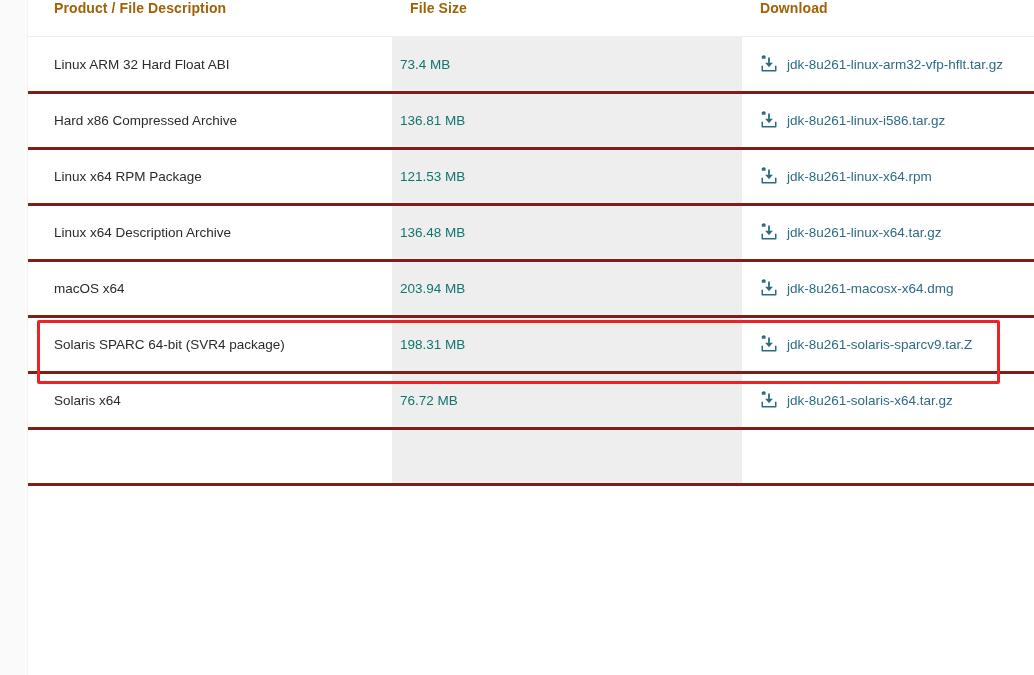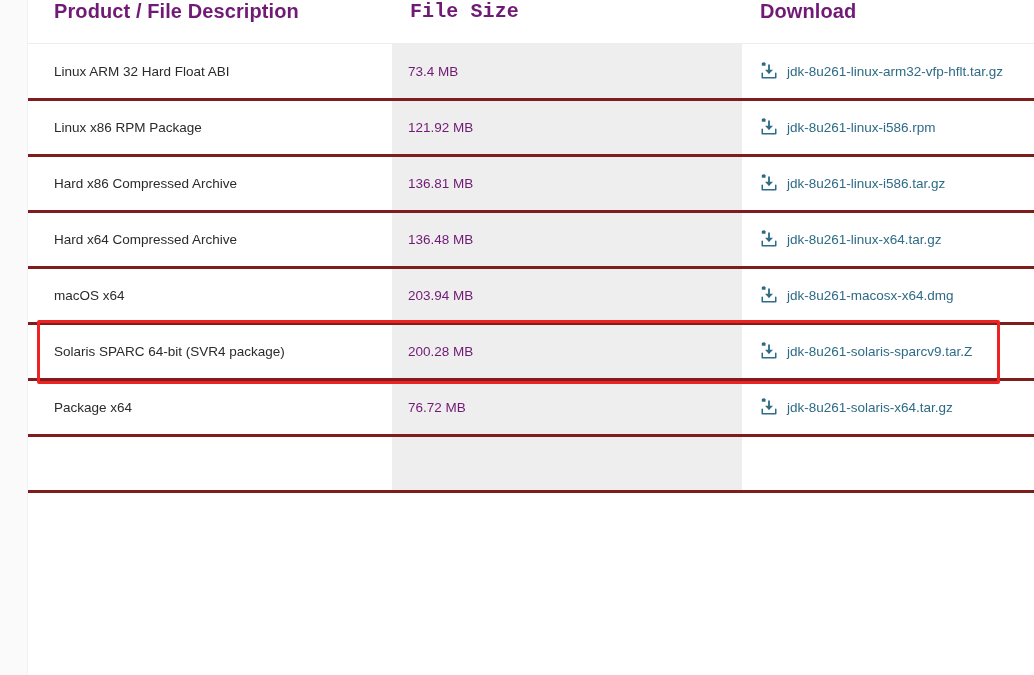--- a/index.html
+++ b/index.html
@@ -45,43 +45,43 @@
     border-collapse: collapse;
     table-layout: fixed;
   }
 
   table.dl-table col.c-desc { width: 364px; }
   table.dl-table col.c-size { width: 350px; }
   table.dl-table col.c-down { width: 292px; }
 
   thead th {
     text-align: left;
-    font-size: 20px;
+    font-size: 14px;
     font-weight: bold;
-    color: #701a75;
+    color: #a16207;
     padding: 0 0 20px 26px;
     border-bottom: 1px solid #eceef0;
     vertical-align: top;
     letter-spacing: 0.1px;
   }
-  thead th.th-size { padding-left: 18px; font-family: Liberation Mono, monospace; }
+  thead th.th-size { padding-left: 18px; }
   thead th.th-down { padding-left: 18px; }
 
   tbody td {
     height: 56px;
     font-size: 13.5px;
     color: #2b2b2b;
     border-bottom: 3px solid #7f1d1d;
     vertical-align: middle;
     white-space: nowrap;
     overflow: hidden;
   }
 
   td.cell-desc { padding-left: 26px; background: #ffffff; }
-  td.cell-size { padding-left: 16px; background: #eeeeee; color: #701a75; }
+  td.cell-size { padding-left: 8px; background: #eeeeee; color: #0f766e; }
   td.cell-down { padding-left: 18px; background: #ffffff; }
 
   
   .dl-cell-inner {
     display: flex;
     align-items: center;
     gap: 9px;
   }
 
   .dl-icon {
@@ -147,57 +147,57 @@
                     <path d="M5.6 8.6 L10 13.2 L14.4 8.6 Z" fill="#2e6b86"></path>
                     <rect x="2.0" y="1.0" width="4.2" height="3.2" rx="0.6" fill="#2e6b86"></rect>
                     <path d="M3.0 1.2 a1.1 1.1 0 0 1 2.2 0 V1.8 H3.0 Z" fill="none" stroke="#2e6b86" stroke-width="0.9"></path>
                   </svg>
                 </span>
                 <a class="dl-link" href="#">jdk-8u261-linux-arm32-vfp-hflt.tar.gz</a>
               </div>
             </td>
           </tr>
           <tr>
-            <td class="cell-desc">Linux x86 RPM Package</td>
-            <td class="cell-size">121.92 MB</td>
-            <td class="cell-down">
-              <div class="dl-cell-inner">
-                <span style="display: inline-flex;">
-                  <svg class="dl-icon" viewBox="0 0 20 21" xmlns="http://www.w3.org/2000/svg" aria-hidden="true">
-                    <path d="M2.5 12.5 V17.5 H17.5 V12.5" fill="none" stroke="#2e6b86" stroke-width="1.7" stroke-linecap="round" stroke-linejoin="round"></path>
-                    <path d="M10 2.6 V12.4" fill="none" stroke="#2e6b86" stroke-width="2"></path>
-                    <path d="M5.6 8.6 L10 13.2 L14.4 8.6 Z" fill="#2e6b86"></path>
-                    <rect x="2.0" y="1.0" width="4.2" height="3.2" rx="0.6" fill="#2e6b86"></rect>
-                    <path d="M3.0 1.2 a1.1 1.1 0 0 1 2.2 0 V1.8 H3.0 Z" fill="none" stroke="#2e6b86" stroke-width="0.9"></path>
-                  </svg>
-                </span>
-                <a class="dl-link" href="#">jdk-8u261-linux-i586.rpm</a>
-              </div>
-            </td>
-          </tr>
-          <tr>
             <td class="cell-desc">Hard x86 Compressed Archive</td>
             <td class="cell-size">136.81 MB</td>
             <td class="cell-down">
               <div class="dl-cell-inner">
                 <span style="display: inline-flex;">
                   <svg class="dl-icon" viewBox="0 0 20 21" xmlns="http://www.w3.org/2000/svg" aria-hidden="true">
                     <path d="M2.5 12.5 V17.5 H17.5 V12.5" fill="none" stroke="#2e6b86" stroke-width="1.7" stroke-linecap="round" stroke-linejoin="round"></path>
                     <path d="M10 2.6 V12.4" fill="none" stroke="#2e6b86" stroke-width="2"></path>
                     <path d="M5.6 8.6 L10 13.2 L14.4 8.6 Z" fill="#2e6b86"></path>
                     <rect x="2.0" y="1.0" width="4.2" height="3.2" rx="0.6" fill="#2e6b86"></rect>
                     <path d="M3.0 1.2 a1.1 1.1 0 0 1 2.2 0 V1.8 H3.0 Z" fill="none" stroke="#2e6b86" stroke-width="0.9"></path>
                   </svg>
                 </span>
                 <a class="dl-link" href="#">jdk-8u261-linux-i586.tar.gz</a>
               </div>
             </td>
           </tr>
           <tr>
-            <td class="cell-desc">Hard x64 Compressed Archive</td>
+            <td class="cell-desc">Linux x64 RPM Package</td>
+            <td class="cell-size">121.53 MB</td>
+            <td class="cell-down">
+              <div class="dl-cell-inner">
+                <span style="display: inline-flex;">
+                  <svg class="dl-icon" viewBox="0 0 20 21" xmlns="http://www.w3.org/2000/svg" aria-hidden="true">
+                    <path d="M2.5 12.5 V17.5 H17.5 V12.5" fill="none" stroke="#2e6b86" stroke-width="1.7" stroke-linecap="round" stroke-linejoin="round"></path>
+                    <path d="M10 2.6 V12.4" fill="none" stroke="#2e6b86" stroke-width="2"></path>
+                    <path d="M5.6 8.6 L10 13.2 L14.4 8.6 Z" fill="#2e6b86"></path>
+                    <rect x="2.0" y="1.0" width="4.2" height="3.2" rx="0.6" fill="#2e6b86"></rect>
+                    <path d="M3.0 1.2 a1.1 1.1 0 0 1 2.2 0 V1.8 H3.0 Z" fill="none" stroke="#2e6b86" stroke-width="0.9"></path>
+                  </svg>
+                </span>
+                <a class="dl-link" href="#">jdk-8u261-linux-x64.rpm</a>
+              </div>
+            </td>
+          </tr>
+          <tr>
+            <td class="cell-desc">Linux x64 Description Archive</td>
             <td class="cell-size">136.48 MB</td>
             <td class="cell-down">
               <div class="dl-cell-inner">
                 <span style="display: inline-flex;">
                   <svg class="dl-icon" viewBox="0 0 20 21" xmlns="http://www.w3.org/2000/svg" aria-hidden="true">
                     <path d="M2.5 12.5 V17.5 H17.5 V12.5" fill="none" stroke="#2e6b86" stroke-width="1.7" stroke-linecap="round" stroke-linejoin="round"></path>
                     <path d="M10 2.6 V12.4" fill="none" stroke="#2e6b86" stroke-width="2"></path>
                     <path d="M5.6 8.6 L10 13.2 L14.4 8.6 Z" fill="#2e6b86"></path>
                     <rect x="2.0" y="1.0" width="4.2" height="3.2" rx="0.6" fill="#2e6b86"></rect>
                     <path d="M3.0 1.2 a1.1 1.1 0 0 1 2.2 0 V1.8 H3.0 Z" fill="none" stroke="#2e6b86" stroke-width="0.9"></path>
@@ -220,38 +220,38 @@
                     <rect x="2.0" y="1.0" width="4.2" height="3.2" rx="0.6" fill="#2e6b86"></rect>
                     <path d="M3.0 1.2 a1.1 1.1 0 0 1 2.2 0 V1.8 H3.0 Z" fill="none" stroke="#2e6b86" stroke-width="0.9"></path>
                   </svg>
                 </span>
                 <a class="dl-link" href="#">jdk-8u261-macosx-x64.dmg</a>
               </div>
             </td>
           </tr>
           <tr>
             <td class="cell-desc">Solaris SPARC 64-bit (SVR4 package)</td>
-            <td class="cell-size">200.28 MB</td>
+            <td class="cell-size">198.31 MB</td>
             <td class="cell-down">
               <div class="dl-cell-inner">
                 <span style="display: inline-flex;">
                   <svg class="dl-icon" viewBox="0 0 20 21" xmlns="http://www.w3.org/2000/svg" aria-hidden="true">
                     <path d="M2.5 12.5 V17.5 H17.5 V12.5" fill="none" stroke="#2e6b86" stroke-width="1.7" stroke-linecap="round" stroke-linejoin="round"></path>
                     <path d="M10 2.6 V12.4" fill="none" stroke="#2e6b86" stroke-width="2"></path>
                     <path d="M5.6 8.6 L10 13.2 L14.4 8.6 Z" fill="#2e6b86"></path>
                     <rect x="2.0" y="1.0" width="4.2" height="3.2" rx="0.6" fill="#2e6b86"></rect>
                     <path d="M3.0 1.2 a1.1 1.1 0 0 1 2.2 0 V1.8 H3.0 Z" fill="none" stroke="#2e6b86" stroke-width="0.9"></path>
                   </svg>
                 </span>
                 <a class="dl-link" href="#">jdk-8u261-solaris-sparcv9.tar.Z</a>
               </div>
             </td>
           </tr>
           <tr>
-            <td class="cell-desc">Package x64</td>
+            <td class="cell-desc">Solaris x64</td>
             <td class="cell-size">76.72 MB</td>
             <td class="cell-down">
               <div class="dl-cell-inner">
                 <span style="display: inline-flex;">
                   <svg class="dl-icon" viewBox="0 0 20 21" xmlns="http://www.w3.org/2000/svg" aria-hidden="true">
                     <path d="M2.5 12.5 V17.5 H17.5 V12.5" fill="none" stroke="#2e6b86" stroke-width="1.7" stroke-linecap="round" stroke-linejoin="round"></path>
                     <path d="M10 2.6 V12.4" fill="none" stroke="#2e6b86" stroke-width="2"></path>
                     <path d="M5.6 8.6 L10 13.2 L14.4 8.6 Z" fill="#2e6b86"></path>
                     <rect x="2.0" y="1.0" width="4.2" height="3.2" rx="0.6" fill="#2e6b86"></rect>
                     <path d="M3.0 1.2 a1.1 1.1 0 0 1 2.2 0 V1.8 H3.0 Z" fill="none" stroke="#2e6b86" stroke-width="0.9"></path>

